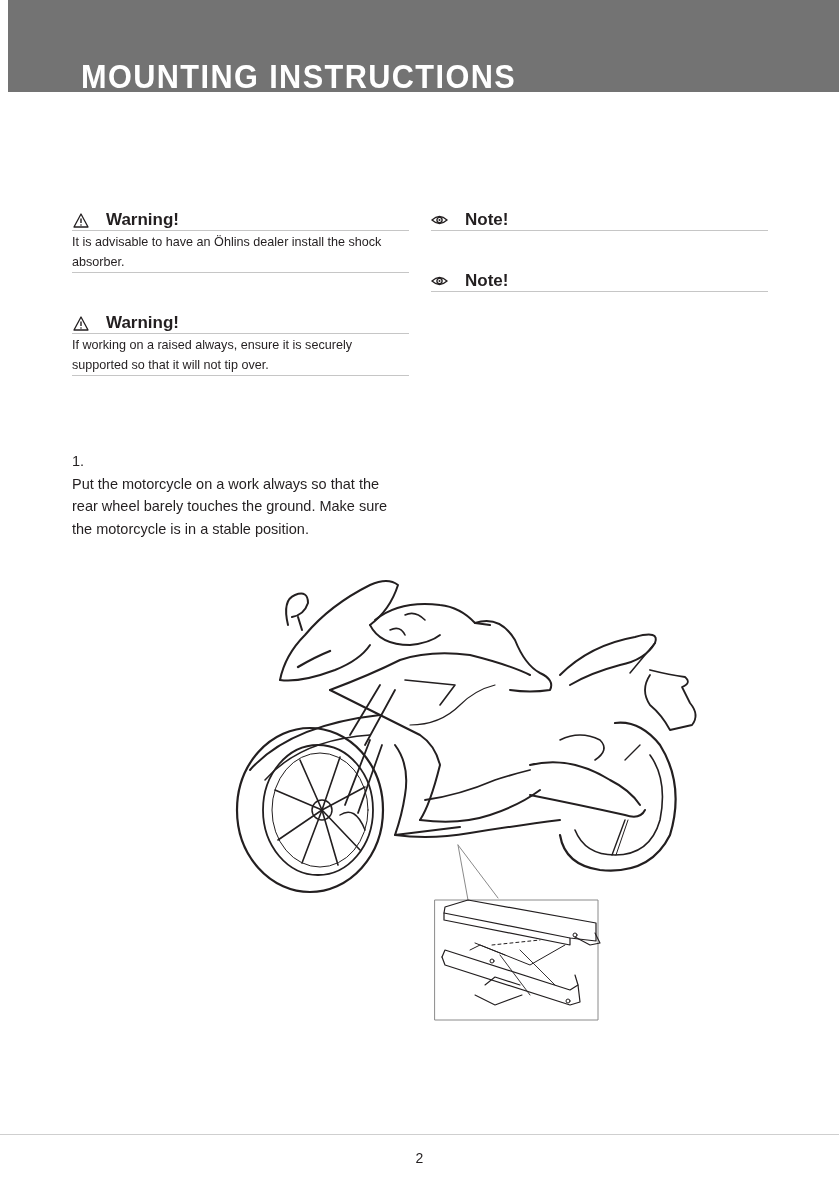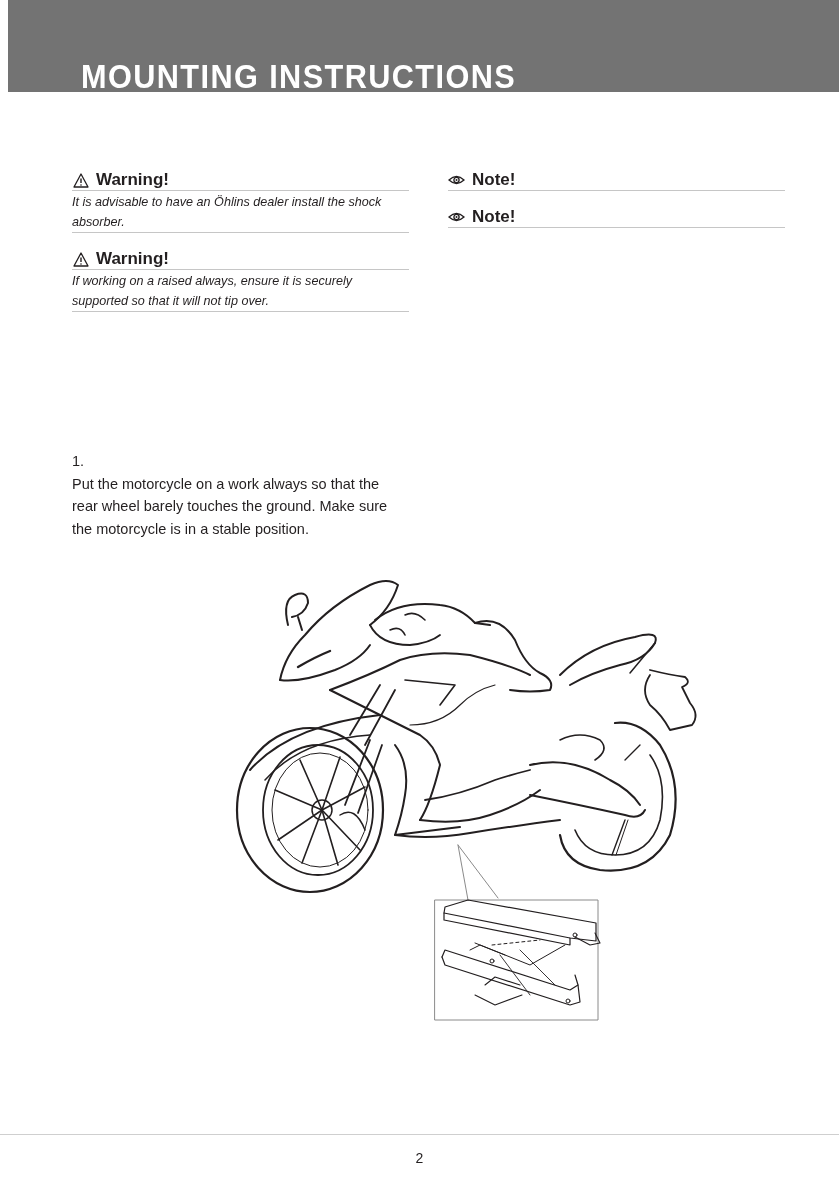--- a/index.html
+++ b/index.html
@@ -13,30 +13,30 @@
     }
     .header-title {
       position: absolute; left: 73px; top: 60px;
       font-family: "Liberation Sans", sans-serif; font-weight: bold;
       font-size: 33px; letter-spacing: 1.5px; color: #ffffff;
       white-space: nowrap; line-height: 1;
       transform: scaleX(0.93); transform-origin: left top;
     }
     .notice-col { position: absolute; width: 337px; }
     .notice-col.left { left: 72px; top: 170px; }
-    .notice-col.right { left: 448px; top: 170px; }
+    .notice-col.right { left: 431px; top: 170px; }
     .notice { margin-bottom: 16px; }
     .notice-head {
-      display: flex; align-items: center; gap: 7px;
+      display: flex; align-items: center; gap: 17px;
       font-weight: bold; font-size: 17px; line-height: 20px; color: #231f20;
-      border-bottom: 1px solid #c6c6c6; padding-bottom: 0px;
+      border-bottom: 1px solid #c6c6c6; padding-bottom: 0px; margin-top: 40px;
     }
     .notice-icon { display: inline-flex; width: 17px; height: 17px; align-items: center; justify-content: center; }
     .notice-body {
-      font-style: italic; font-size: 12.6px; line-height: 20px; color: #231f20;
+      font-size: 12.6px; line-height: 20px; color: #231f20;
       padding-top: 1px; padding-bottom: 0px; border-bottom: 1px solid #c6c6c6;
     }
     .step {
       position: absolute; left: 72px; top: 450px; width: 330px;
       font-size: 14.5px; line-height: 22.5px; color: #231f20;
     }
     .illustration { position: absolute; left: 230px; top: 565px; width: 480px; height: 465px; }
     .footer-rule { position: absolute; left: 0; top: 1134px; width: 839px; height: 1px; background: #cfcfcf; }
     .page-number {
       position: absolute; left: 0; width: 839px; top: 1150px; text-align: center;

